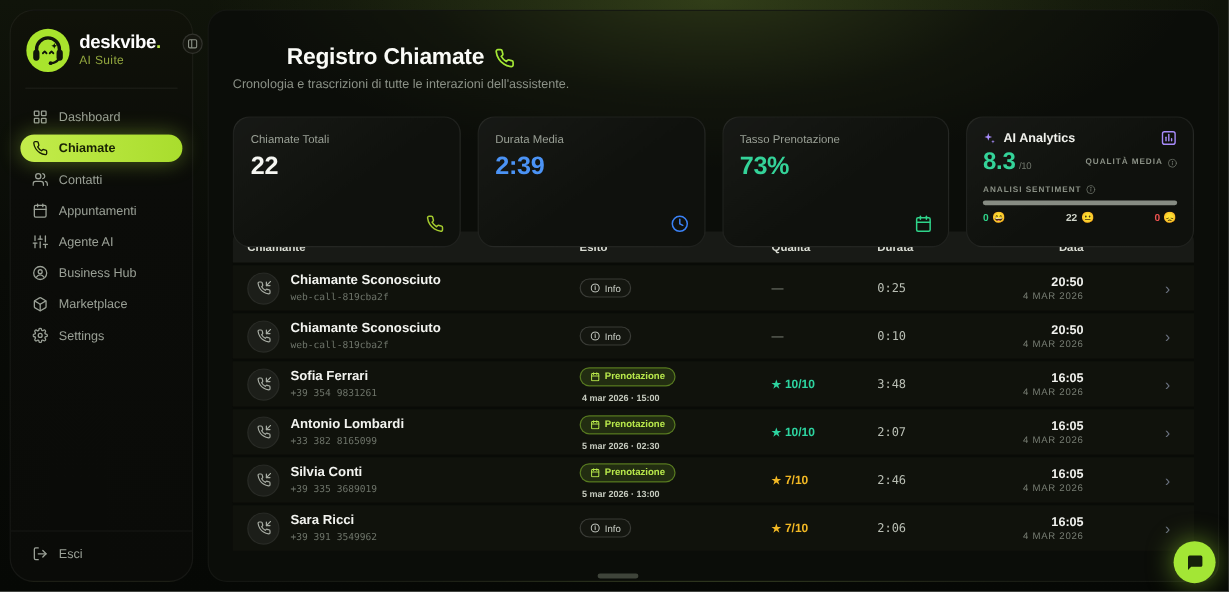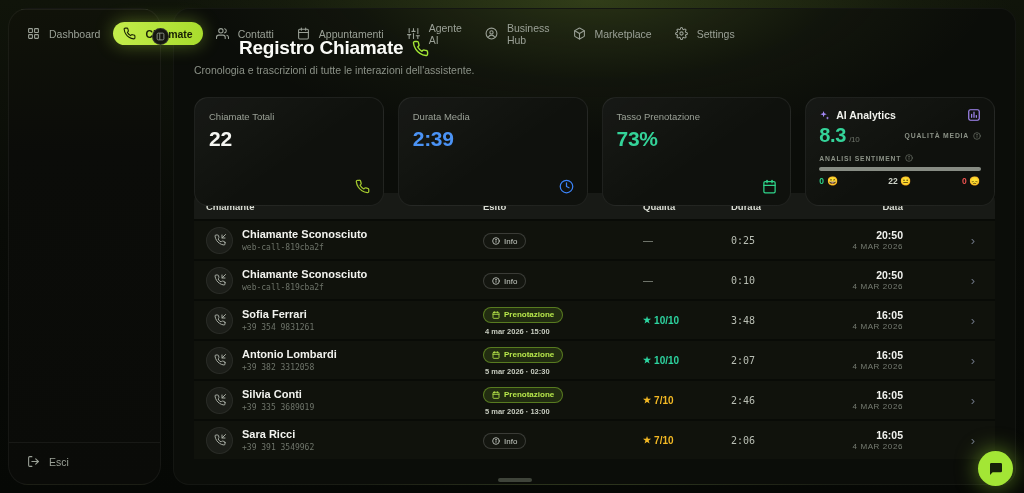--- a/index.html
+++ b/index.html
@@ -19,21 +19,21 @@
     background:linear-gradient(180deg,#101209 0%, #0b0c09 30%, #0a0b08 100%);
     border:1px solid rgba(255,255,255,.05); border-radius:20px;
     display:flex; flex-direction:column; z-index:2;
   }
   .logo-row { display:flex; align-items:center; gap:7px; padding:14px 10px 12px 12px; }
   .logo-badge { width:38px; height:38px; flex:0 0 auto; }
   .brand-line { font-size:15.5px; font-weight:bold; color:#fff; letter-spacing:-.3px; line-height:1.05; }
   .brand-dot { color:#b9e943; }
   .brand-sub { font-size:10px; color:#93a83f; letter-spacing:.3px; }
   .side-divider { height:1px; background:rgba(255,255,255,.06); margin:0 12px; }
-  .menu { display:flex; flex-direction:row; gap:3px; padding:12px 8px; }
+  .menu { display:flex; flex-direction:column; gap:3px; padding:12px 8px; }
   .menu-item {
     display:flex; align-items:center; gap:9px; height:23px; padding:0 10px;
     border-radius:999px; color:#9aa096; font-size:10.5px; cursor:pointer;
   }
   .menu-item svg { width:13px; height:13px; flex:0 0 auto; }
   .menu-item.active {
     background:linear-gradient(90deg,#c3ec4b,#a9dd2d); color:#182004; font-weight:bold;
     box-shadow:0 0 18px rgba(176,226,60,.40);
   }
   .side-bottom { margin-top:auto; border-top:1px solid rgba(255,255,255,.06); padding:12px 18px 16px; }
@@ -148,20 +148,37 @@
     position:absolute; right:11px; bottom:7px; width:35px; height:35px; border-radius:50%;
     background:#a3e635; display:flex; align-items:center; justify-content:center;
     box-shadow:0 0 22px rgba(163,230,53,.55); cursor:pointer; z-index:5;
   }
   .fab svg { width:16px; height:16px; }
 </style>
 </head>
 <body>
 
 <aside class="sidebar">
+  <div class="logo-row">
+    <svg class="logo-badge" viewBox="0 0 40 40">
+      <circle cx="20" cy="20" r="19" fill="#a9e42d"></circle>
+      <path d="M10 23v-4a10 10 0 0 1 20 0v4" stroke="#11160a" stroke-width="3" fill="none" stroke-linecap="round"></path>
+      <rect x="7" y="19.5" width="5.5" height="9.5" rx="2.7" fill="#11160a"></rect>
+      <rect x="27.5" y="19.5" width="5.5" height="9.5" rx="2.7" fill="#11160a"></rect>
+      <path d="M15.5 22.5l1.6-1.6 1.6 1.6" stroke="#11160a" stroke-width="1.6" fill="none" stroke-linecap="round" stroke-linejoin="round"></path>
+      <path d="M21.5 22.5l1.6-1.6 1.6 1.6" stroke="#11160a" stroke-width="1.6" fill="none" stroke-linecap="round" stroke-linejoin="round"></path>
+      <path d="M25.5 13.5l.7 1.8 1.8.7-1.8.7-.7 1.8-.7-1.8-1.8-.7 1.8-.7z" fill="#11160a"></path>
+      <path d="M29.5 27.5c-1.6 2.4-4 3.7-6.8 3.7" stroke="#11160a" stroke-width="2" fill="none" stroke-linecap="round"></path>
+      <circle cx="22.3" cy="31.2" r="1.7" fill="#11160a"></circle>
+    </svg>
+    <div>
+      <div class="brand-line"><span>deskvibe</span><span class="brand-dot">.</span></div>
+      <div class="brand-sub">AI Suite</div>
+    </div>
+  </div>
   <div class="side-divider"></div>
 
   <nav class="menu">
     <div class="menu-item">
       <svg viewBox="0 0 24 24" fill="none" stroke="currentColor" stroke-width="2" stroke-linecap="round" stroke-linejoin="round">
           <rect x="3" y="3" width="7" height="7" rx="1"></rect>
           <rect x="14" y="3" width="7" height="7" rx="1"></rect>
           <rect x="3" y="14" width="7" height="7" rx="1"></rect>
           <rect x="14" y="14" width="7" height="7" rx="1"></rect>
         </svg>
@@ -473,21 +490,21 @@
     <div class="caller">
       <div class="avatar">
         <svg viewBox="0 0 24 24" fill="none" stroke="currentColor" stroke-width="2" stroke-linecap="round" stroke-linejoin="round">
                 <polyline points="16 2 16 8 22 8"></polyline>
                 <line x1="23" y1="1" x2="16" y2="8"></line>
                 <path d="M22 16.92v3a2 2 0 0 1-2.18 2 19.79 19.79 0 0 1-8.63-3.07 19.5 19.5 0 0 1-6-6A19.79 19.79 0 0 1 2.12 4.18 2 2 0 0 1 4.11 2h3a2 2 0 0 1 2 1.72c.12.96.36 1.9.7 2.81a2 2 0 0 1-.45 2.11L8.09 9.91a16 16 0 0 0 6 6l1.27-1.27a2 2 0 0 1 2.11-.45c.91.34 1.85.58 2.81.7A2 2 0 0 1 22 16.92z"></path>
               </svg>
       </div>
       <div>
         <div class="caller-name">Antonio Lombardi</div>
-        <div class="caller-sub mono">+39 382 3312058</div>
+        <div class="caller-sub mono">+33 382 8165099</div>
       </div>
     </div>
     <div class="esito-cell">
       
       <span class="badge badge-booking">
         <svg viewBox="0 0 24 24" fill="none" stroke="currentColor" stroke-width="2.5" stroke-linecap="round">
                 <rect x="3" y="4" width="18" height="18" rx="2"></rect>
                 <line x1="16" y1="2" x2="16" y2="6"></line>
                 <line x1="8" y1="2" x2="8" y2="6"></line>
                 <line x1="3" y1="10" x2="21" y2="10"></line>

